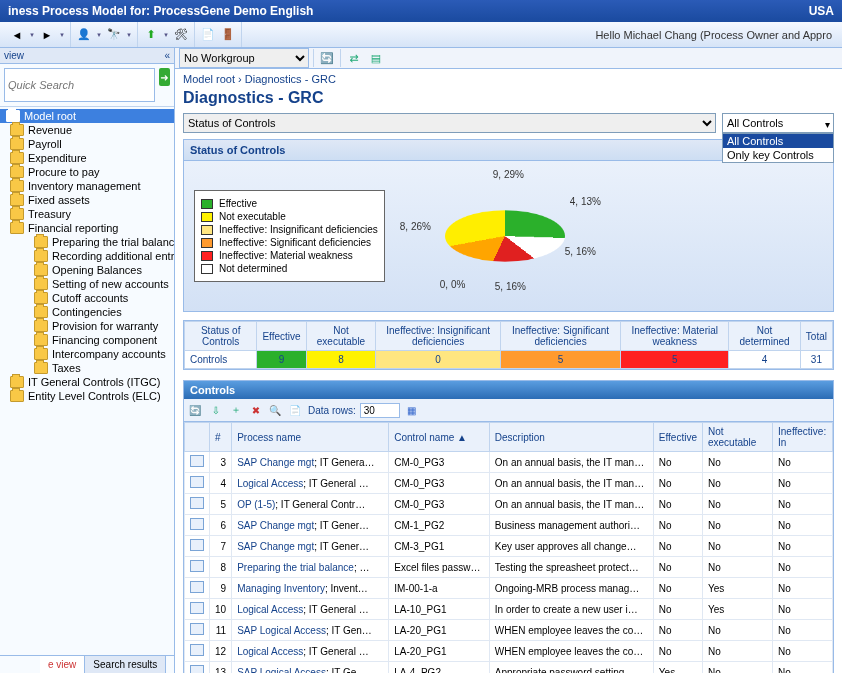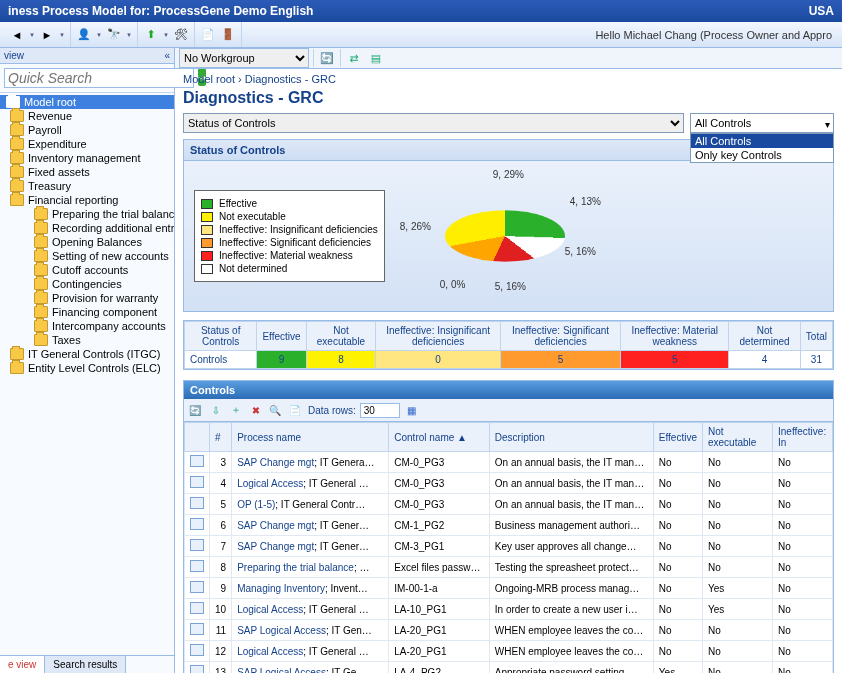--- a/index.html
+++ b/index.html
@@ -6,44 +6,44 @@
 body { font-family: Tahoma, Arial, sans-serif; font-size: 11px; background: #fff; width: 842px; height: 673px; overflow: hidden; }
 .header-bar { background: linear-gradient(#2b5bb7,#1a4a9f); color: #fff; height: 22px; line-height: 22px; padding: 0 8px; display: flex; justify-content: space-between; font-weight: bold; font-size: 12px; }
 .toolbar { height: 26px; background: linear-gradient(#f4f8ff,#d6e4f7); border-bottom: 1px solid #99bbe8; display: flex; align-items: center; padding: 0 4px; }
 .toolbar .tb-group { display: flex; gap: 2px; align-items: center; padding: 0 4px; border-right: 1px solid #c0d4ee; height: 100%; }
 .tb-btn { width: 18px; height: 18px; display: flex; align-items: center; justify-content: center; cursor: pointer; border-radius: 2px; }
 .split-dd { width: 8px; height: 18px; display:flex; align-items:center; justify-content:center; font-size:7px; color:#558; cursor:pointer;}
 .layout { display: flex; height: calc(100% - 48px); }
 .sidebar { width: 175px; border-right: 1px solid #99bbe8; background: #f7fbff; display: flex; flex-direction: column; }
 .side-head { font-size: 10px; color: #15428b; padding: 2px 4px; background: #dfe8f6; border-bottom: 1px solid #99bbe8; display: flex; justify-content: space-between; align-items: center; }
 .search-row { display:flex; padding:4px; gap:4px; border-bottom:1px solid #c0d4ee;}
-.search-row input { flex:1; border:1px solid #99bbe8; font-size:14px; padding:1px 3px; font-style:italic; color:#777;}
+.search-row input { flex:1; border:1px solid #99bbe8; font-size:11px; padding:10px 3px; font-style:italic; color:#777;}
 .go-btn { width:18px; height:18px; background:#3a3; color:#fff; display:flex; align-items:center; justify-content:center; border-radius:2px; cursor:pointer; font-size:10px;}
 .tree { flex:1; overflow:auto; padding:2px 0;}
 .tree-item { padding:1px 4px 1px 6px; display:flex; align-items:center; gap:4px; cursor:pointer; white-space:nowrap;}
 .tree-item.sel { background:#3d80df; color:#fff;}
 .tree-item .ic { width:14px; height:12px; background:#f9c846; border:1px solid #c49a2e; border-radius:1px; position:relative; flex-shrink:0;}
 .tree-item .ic::before { content:''; position:absolute; top:-3px; left:1px; width:6px; height:2px; background:#f9c846; border:1px solid #c49a2e; border-bottom:none;}
 .tree-item.sel .ic { background:#fff; border-color:#fff;}
 .tree-item.sel .ic::before { background:#fff; border-color:#fff;}
 .lvl-1 { padding-left: 10px; }
 .lvl-2 { padding-left: 34px; }
-.tabs-bottom { border-top:1px solid #99bbe8; display:flex;}
+.tabs-bottom { border-top:1px solid #99bbe8; display:flex;padding-left:40px;}
 .tabs-bottom .tab { padding:3px 8px; border-right:1px solid #99bbe8; background:#dfe8f6; cursor:pointer; font-size:10px;}
 .tabs-bottom .tab.alt { color:#c33; background:#fff;}
 .main { flex:1; display:flex; flex-direction:column; overflow:hidden;}
 .sub-toolbar { height:26px; background:#f0f4fb; border-bottom:1px solid #99bbe8; display:flex; align-items:center; padding:0 4px; gap:4px;}
 .sub-toolbar select { font-size:11px; border:1px solid #99bbe8; height:20px;}
 .sub-toolbar .icn { width:18px; height:18px; display:flex; align-items:center; justify-content:center; cursor:pointer;}
 .crumbs { padding:4px 8px; color:#15428b;}
 .crumbs a { color:#15428b; text-decoration:none;}
 .pg-title { font-size:16px; font-weight:bold; color:#15428b; padding:0 8px 6px;}
 .filter-row { display:flex; gap:6px; padding:0 8px 6px;}
 .filter-row select { font-size:11px; border:1px solid #7f9db9; height:20px;}
-.filter-row .dd-open { position:relative; width:144px;}
+.filter-row .dd-open { position:relative; width:112px;}
 .filter-row .dd-open .dd-sel { border:1px solid #7f9db9; height:20px; line-height:18px; padding:0 18px 0 4px; position:relative; background:#fff;}
 .filter-row .dd-open .dd-sel::after { content:'▾'; position:absolute; right:3px; top:2px; font-size:10px;}
 .filter-row .dd-open .dd-list { position:absolute; top:20px; left:0; right:0; border:1px solid #7f9db9; background:#fff; z-index:10;}
 .filter-row .dd-open .dd-list .opt { padding:1px 4px; cursor:pointer;}
 .filter-row .dd-open .dd-list .opt.hl { background:#1a4a9f; color:#fff;}
 .chart-panel { margin:0 8px 8px; border:1px solid #99bbe8;}
 .chart-title { background:linear-gradient(#dfe8f6,#cddef3); color:#15428b; font-weight:bold; padding:4px 6px; border-bottom:1px solid #99bbe8;}
 .chart-body { background:linear-gradient(#eaf1fb,#d3e1f5); padding:10px; display:flex; gap:20px; align-items:center; min-height:140px;}
 .legend-box { border:1px solid #666; background:#fff; padding:6px;}
 .legend-box .lg { display:flex; align-items:center; gap:6px; padding:1px 0; font-size:10px;}
@@ -128,20 +128,24 @@
         <div class="tree-item lvl-1">
           <span class="ic"></span>
           <span>Payroll</span>
         </div>
         <div class="tree-item lvl-1">
           <span class="ic"></span>
           <span>Expenditure</span>
         </div>
         <div class="tree-item lvl-1">
           <span class="ic"></span>
+          <span>Procure to pay</span>
+        </div>
+        <div class="tree-item lvl-1">
+          <span class="ic"></span>
           <span>Inventory management</span>
         </div>
         <div class="tree-item lvl-1">
           <span class="ic"></span>
           <span>Fixed assets</span>
         </div>
         <div class="tree-item lvl-1">
           <span class="ic"></span>
           <span>Treasury</span>
         </div>

